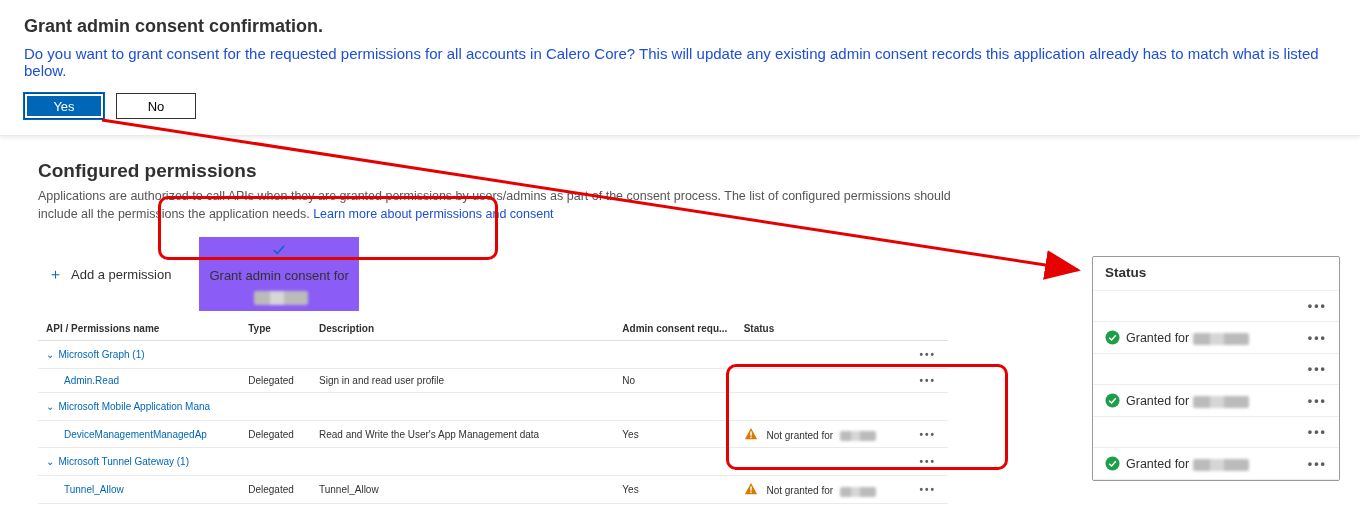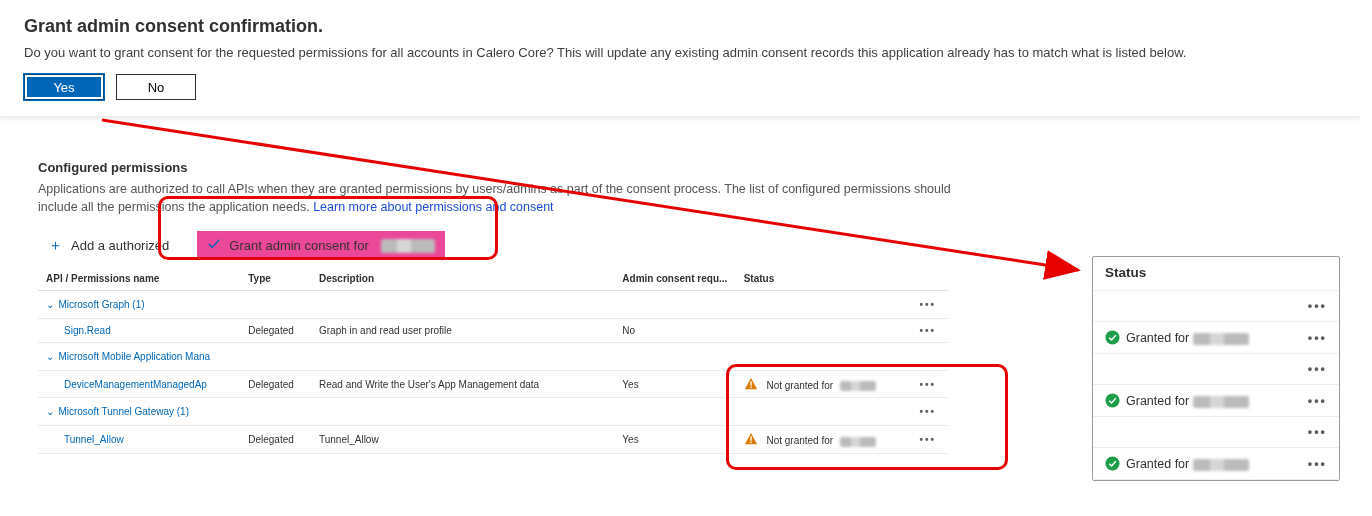--- a/index.html
+++ b/index.html
@@ -2,36 +2,36 @@
 <html><head>
 <meta charset="utf-8">
 <style>
   * { box-sizing: border-box; }
   html, body { margin:0; padding:0; font-family: "Segoe UI", Arial, sans-serif; font-size: 13px; color:#323130; background:#fff; }
   .page { width:1360px; height:516px; position:relative; overflow:hidden; }
 
   
   .dialog { position:absolute; left:0; top:0; right:0; padding:10px 24px 16px 24px; border-bottom:1px solid #edebe9; box-shadow:0 2px 4px rgba(0,0,0,0.08); background:#fff; z-index:5;}
   .dialog h1 { font-size:18px; font-weight:600; margin:6px 0 8px 0; }
-  .dialog p { margin:5px 0 14px 0; font-size:13px; color:#404040; }
+  .dialog p { margin:5px 0 14px 0; font-size:15px; color:#1d4ed8; }
   .dlg-buttons { display:flex; gap:12px; }
   .btn { font-family:inherit; font-size:13px; height:26px; min-width:80px; border:1px solid #323130; background:#fff; cursor:pointer; }
   .btn-primary { background:#0067b8; color:#fff; border:1px solid #004e8c; box-shadow: inset 0 0 0 2px #fff, 0 0 0 1px #0067b8; }
 
   
   .main { position:absolute; left:38px; top:160px; right:0; }
-  .section-title { font-size:13px; font-weight:600; margin-bottom:6px; }
+  .section-title { font-size:19px; font-weight:600; margin-bottom:6px; }
   .section-desc { font-size:12.5px; color:#555; line-height:1.4; max-width:920px;}
   .link { color:#1d4ed8; cursor:pointer; }
 
   .cmdbar { display:flex; align-items:center; gap:18px; margin:14px 0 6px 0;}
   .cmd { display:inline-flex; align-items:center; gap:8px; font-size:13px; padding:6px 10px; cursor:pointer; }
   .cmd .plus-icon { color:#0067b8; font-size:15px; font-weight:300; }
   .cmd .check-icon svg { width:14px; height:14px; }
-  .grant-btn { background:#ec4899; }
+  .grant-btn { background:#8b5cf6;flex-direction:column; }
   .blur-box { display:inline-block; width:54px; height:14px; background:linear-gradient(90deg,#bbb 0 30%,#d6d6d6 30% 55%,#bbb 55% 100%); filter:blur(1.5px); border-radius:2px; margin-left:4px; vertical-align:middle;}
 
   .table { width:910px; border-collapse:collapse; font-size:10px;}
   .table th { text-align:left; font-weight:600; padding:6px 8px; border-bottom:1px solid #e1dfdd;}
   .table td { padding:6px 8px; border-bottom:1px solid #edebe9; vertical-align:middle;}
   .api-group td { padding-top:8px; padding-bottom:8px;}
   .chev { display:inline-block; margin-right:4px; color:#0067b8;}
   .api-link { color:#0067b8; cursor:pointer;margin-top:28px; }
   .perm-link { color:#0067b8; cursor:pointer; padding-left:18px;}
   .more { cursor:pointer; letter-spacing:2px; font-weight:bold; color:#605e5c; text-align:center;}
@@ -70,21 +70,21 @@
   <div class="main">
     <div class="section-title">Configured permissions</div>
     <div class="section-desc">
       <span>Applications are authorized to call APIs when they are granted permissions by users/admins as part of the consent process. The list of configured permissions should include all the permissions the application needs. </span>
       <span class="link">Learn more about permissions and consent</span>
     </div>
 
     <div class="cmdbar">
       <div class="cmd">
         <span class="plus-icon">＋</span>
-        <span>Add a authorized</span>
+        <span>Add a permission</span>
       </div>
       <div class="cmd grant-btn">
         <span class="check-icon">
           <svg viewBox="0 0 16 16">
               <path d="M2 8 L6 12 L14 3" fill="none" stroke="#0067b8" stroke-width="1.6"></path>
             </svg>
         </span>
         <span>Grant admin consent for</span>
         <span class="blur-box"></span>
       </div>
@@ -109,23 +109,23 @@
           <th></th>
         </tr>
       </thead>
       <tbody>
 
         <tr class="api-group">
           <td colspan="5"><span class="chev">⌄</span><span class="api-link">Microsoft Graph (1)</span></td>
           <td class="more">•••</td>
         </tr>
         <tr>
-          <td><span class="perm-link">Sign.Read</span></td>
+          <td><span class="perm-link">Admin.Read</span></td>
           <td>Delegated</td>
-          <td>Graph in and read user profile</td>
+          <td>Sign in and read user profile</td>
           <td>No</td>
           <td></td>
           <td class="more">•••</td>
         </tr>
 
         <tr class="api-group">
           <td colspan="5"><span class="chev">⌄</span><span class="api-link">Microsoft Mobile Application Mana</span></td>
           <td></td>
         </tr>
         <tr>

